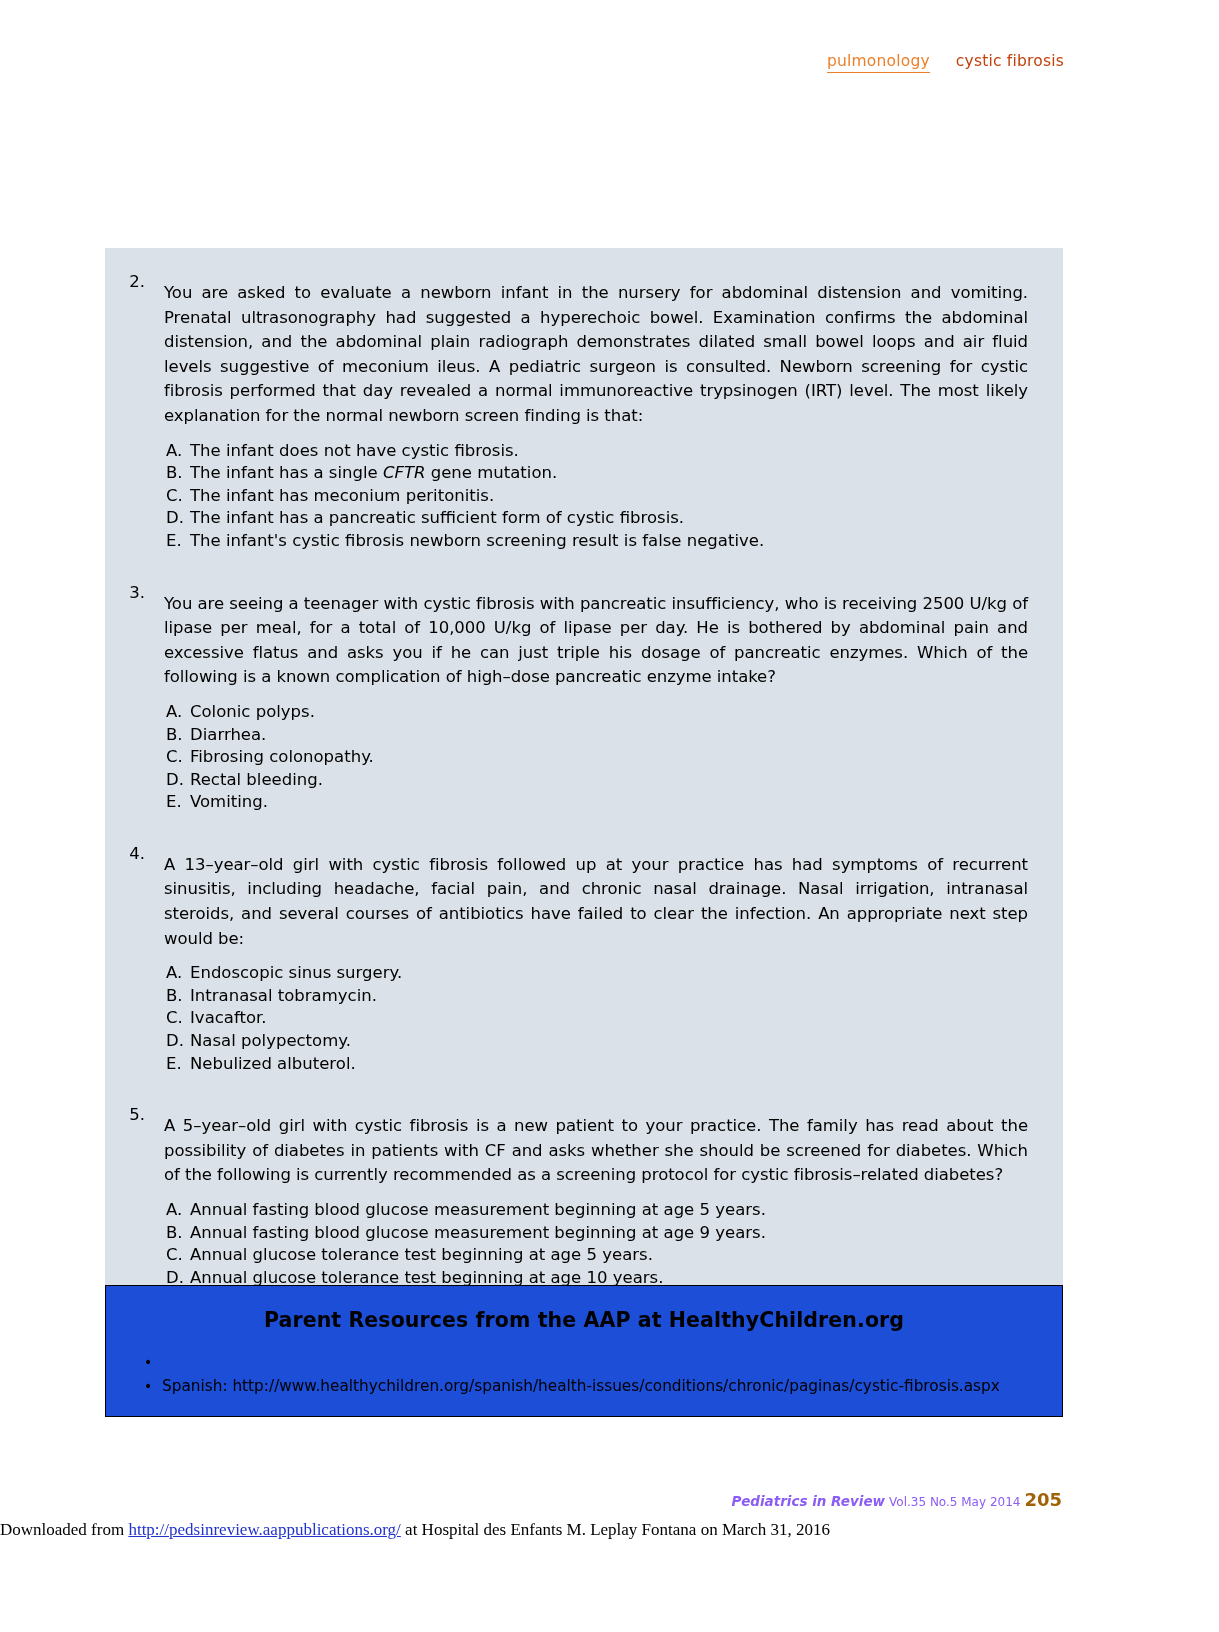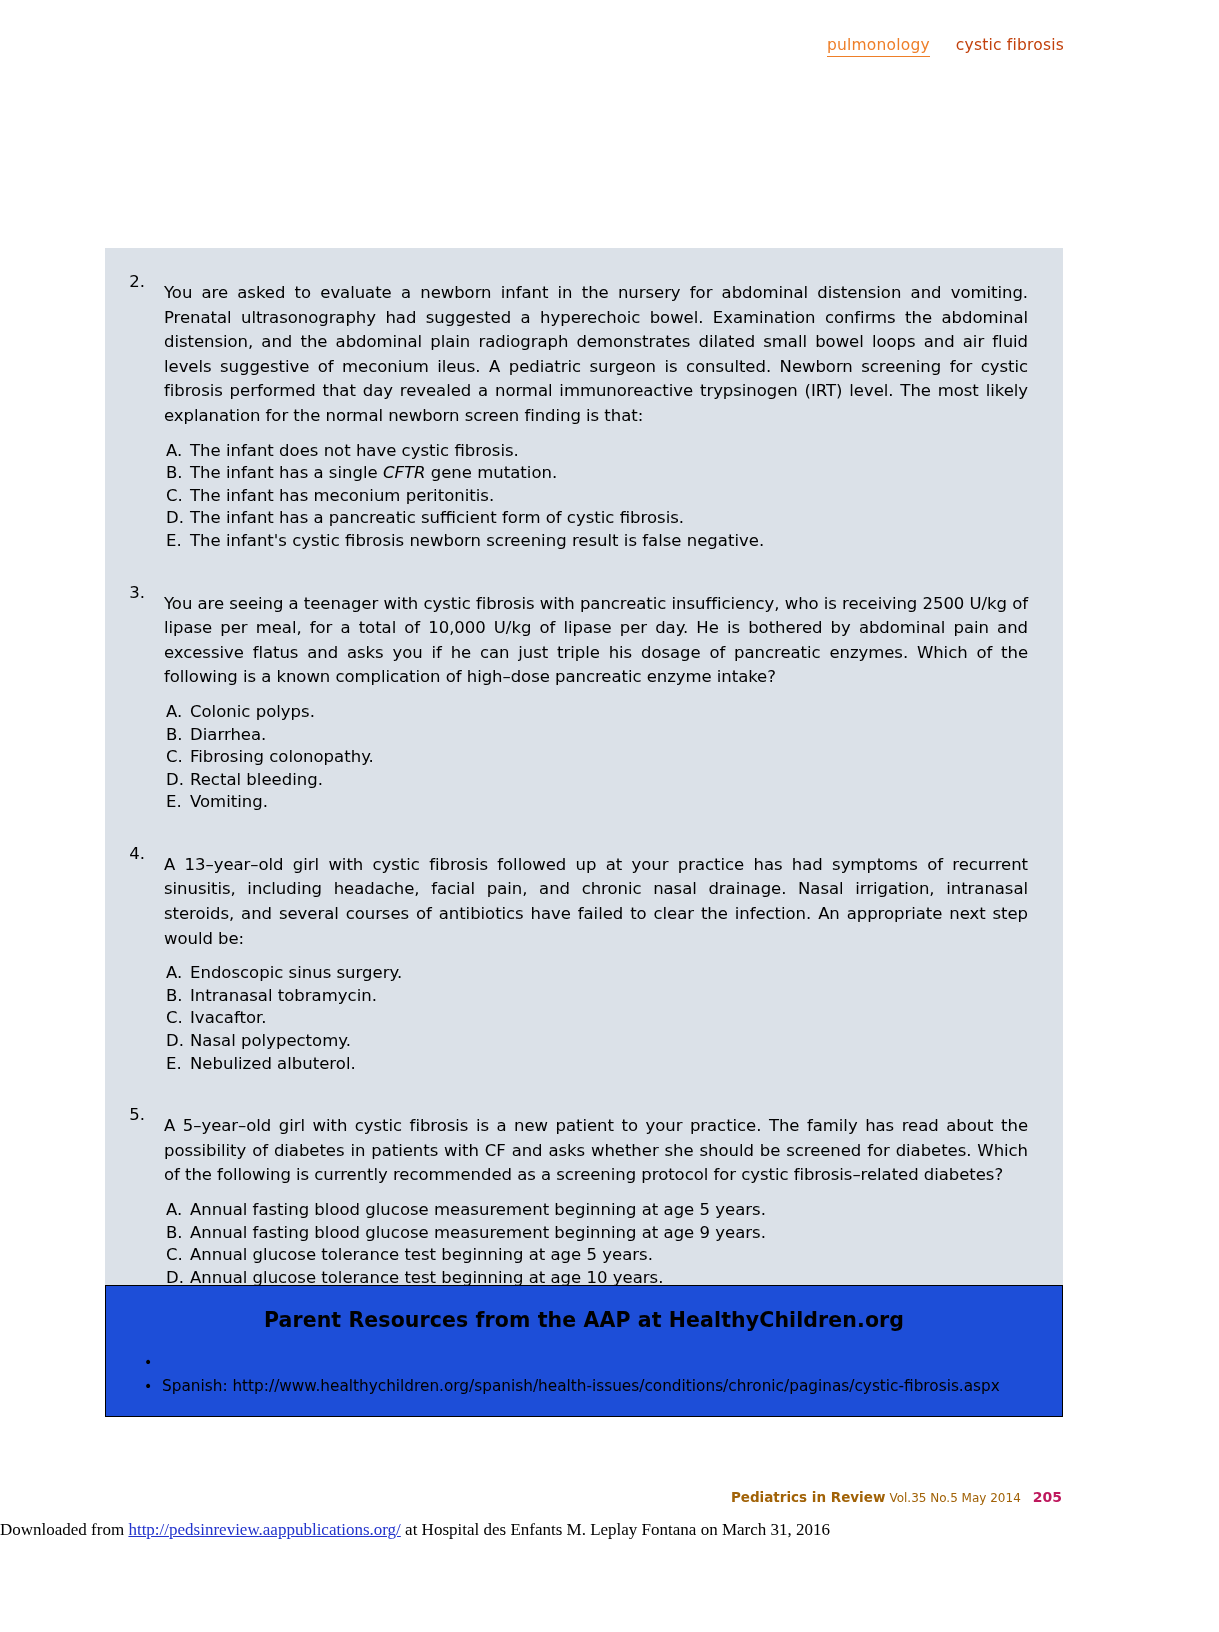--- a/index.html
+++ b/index.html
@@ -12,21 +12,21 @@
     height: 1632px;
     position: relative;
     font-family: "DejaVu Sans", "Liberation Sans", sans-serif;
     color: #000000;
     overflow: hidden;
   }
 
   
   .runhead {
     position: absolute;
-    top: 36px;
+    top: 52px;
     right: 155px;
     display: flex;
     align-items: baseline;
     gap: 26px;
     font-size: 15.5px;
     letter-spacing: 0.2px;
   }
   .runhead .cat {
     color: #ee7f29;
     border-bottom: 1.6px solid #ee7f29;
@@ -133,34 +133,35 @@
 
   
   .journal-line {
     position: absolute;
     right: 157px;
     top: 1489px;
     font-size: 13px;
     white-space: nowrap;
   }
   .journal-line .jname {
+    color: #8b5cf6;
+    font-weight: bold;
+    font-size: 13.5px;
+    font-style: italic;
+  }
+  .journal-line .jvol {
+    color: #8b5cf6;
+    font-size: 12px;
+    margin-left: 4px;
+  }
+  .journal-line .jpage {
     color: #a16207;
     font-weight: bold;
-    font-size: 13.5px;
-  }
-  .journal-line .jvol {
-    color: #a16207;
-    font-size: 12px;
+    font-size: 18px;
     margin-left: 4px;
-  }
-  .journal-line .jpage {
-    color: #be185d;
-    font-weight: bold;
-    font-size: 14px;
-    margin-left: 12px;
   }
 
   .download-line {
     position: absolute;
     left: 0;
     right: 0;
     top: 1520px;
     text-align: left;
     font-family: "Liberation Serif", "DejaVu Serif", serif;
     font-size: 17px;

